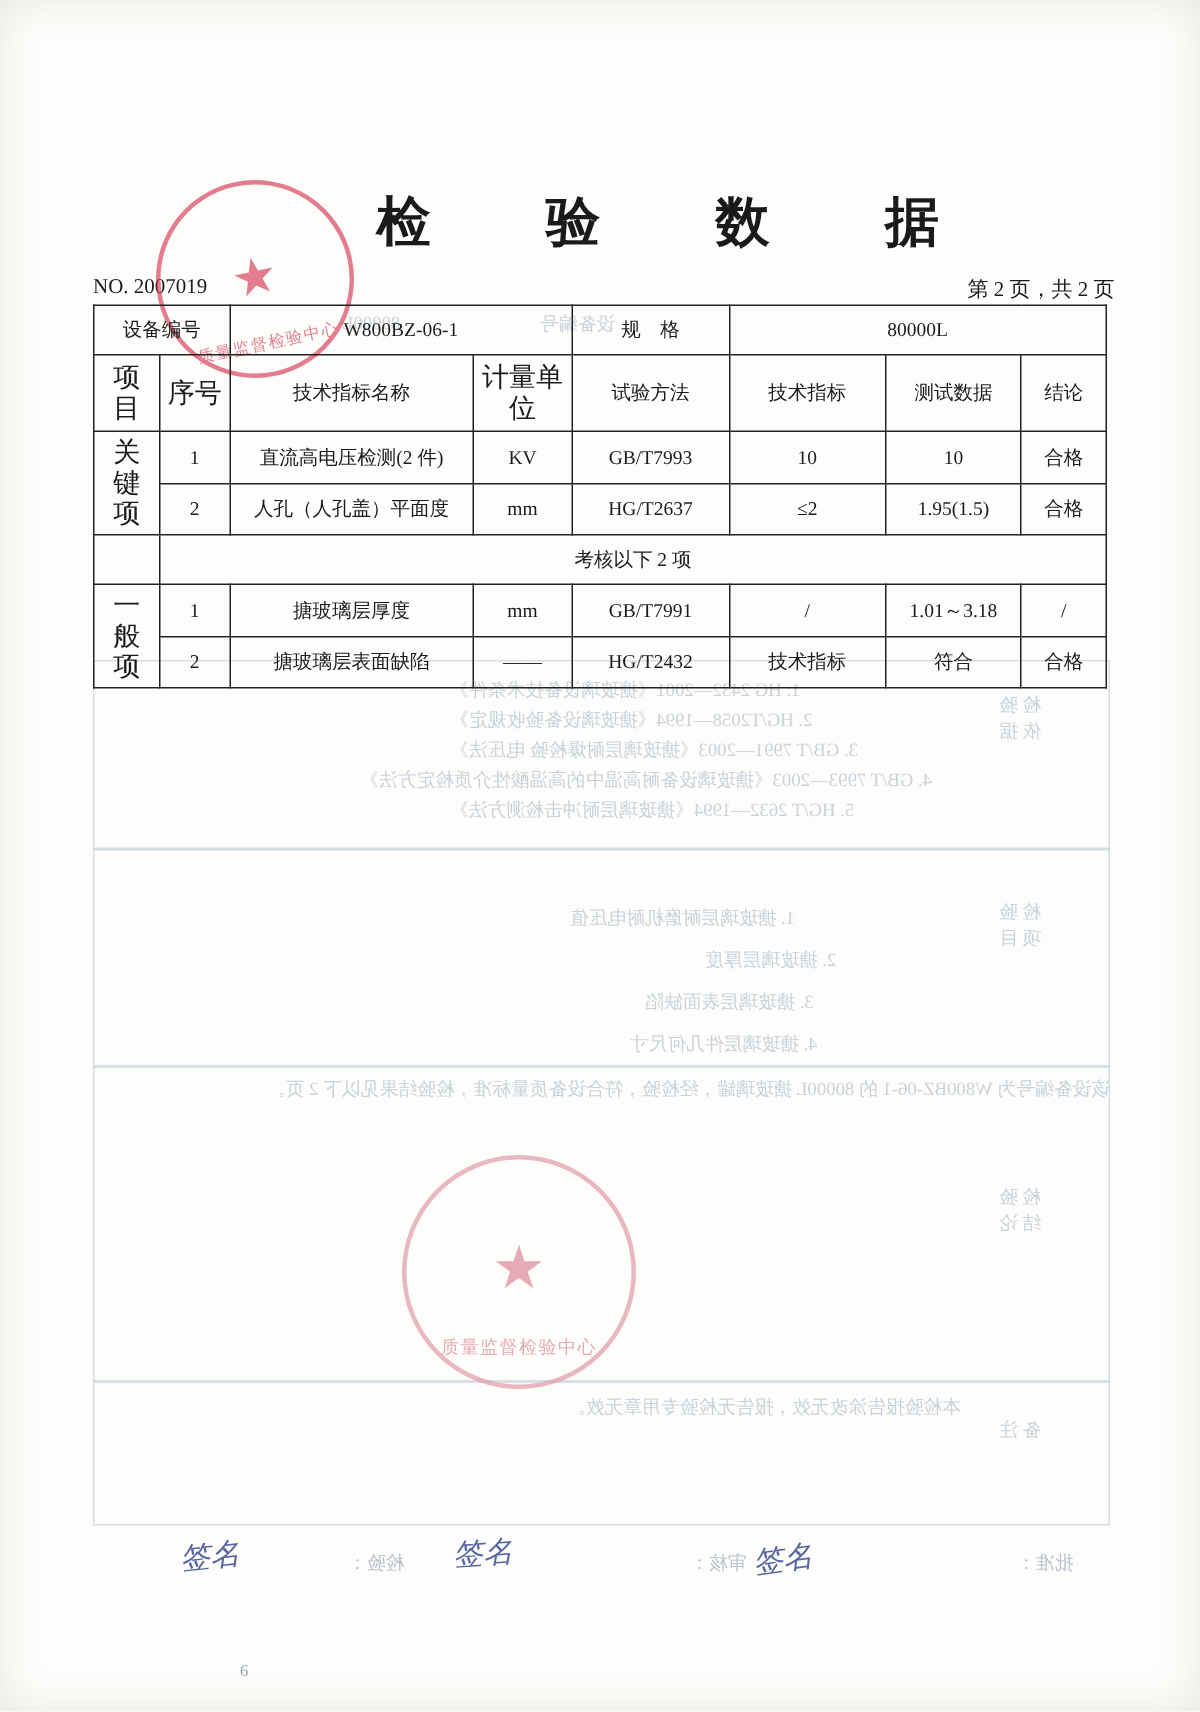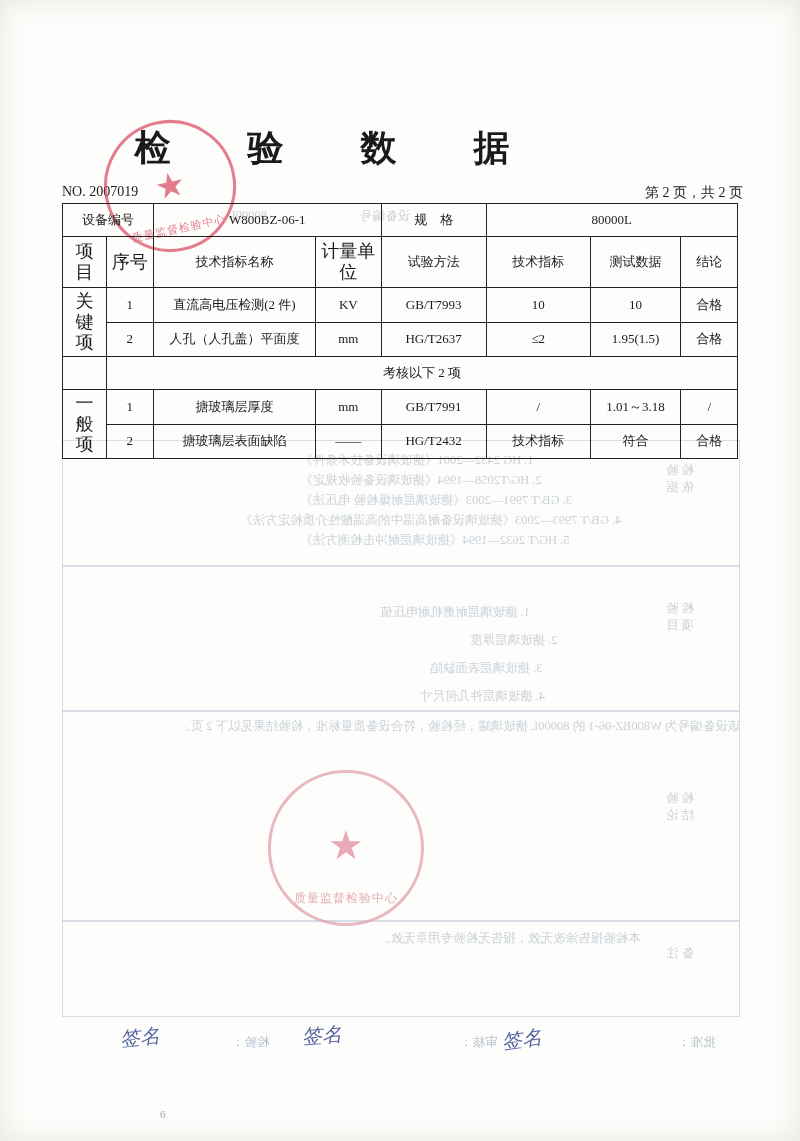--- a/index.html
+++ b/index.html
@@ -35,23 +35,23 @@
     width: 800px;
     text-align: center;
     font-size: 25px;
     font-weight: bold;
     letter-spacing: 1px;
     font-family: "Liberation Serif", "DejaVu Serif", serif;
   }
   .doc-subtitle {
     position: absolute;
     top: 124px;
-    left: 0;
+    left: 16px;
     width: 644px;
-    text-align: center;
+    text-align: right;
     font-size: 36px;
     font-weight: bold;
     letter-spacing: 34px;
     text-indent: 34px;
     font-family: "Liberation Serif", "DejaVu Serif", serif;
   }
   .doc-no {
     position: absolute;
     top: 184px;
     left: 62px;

